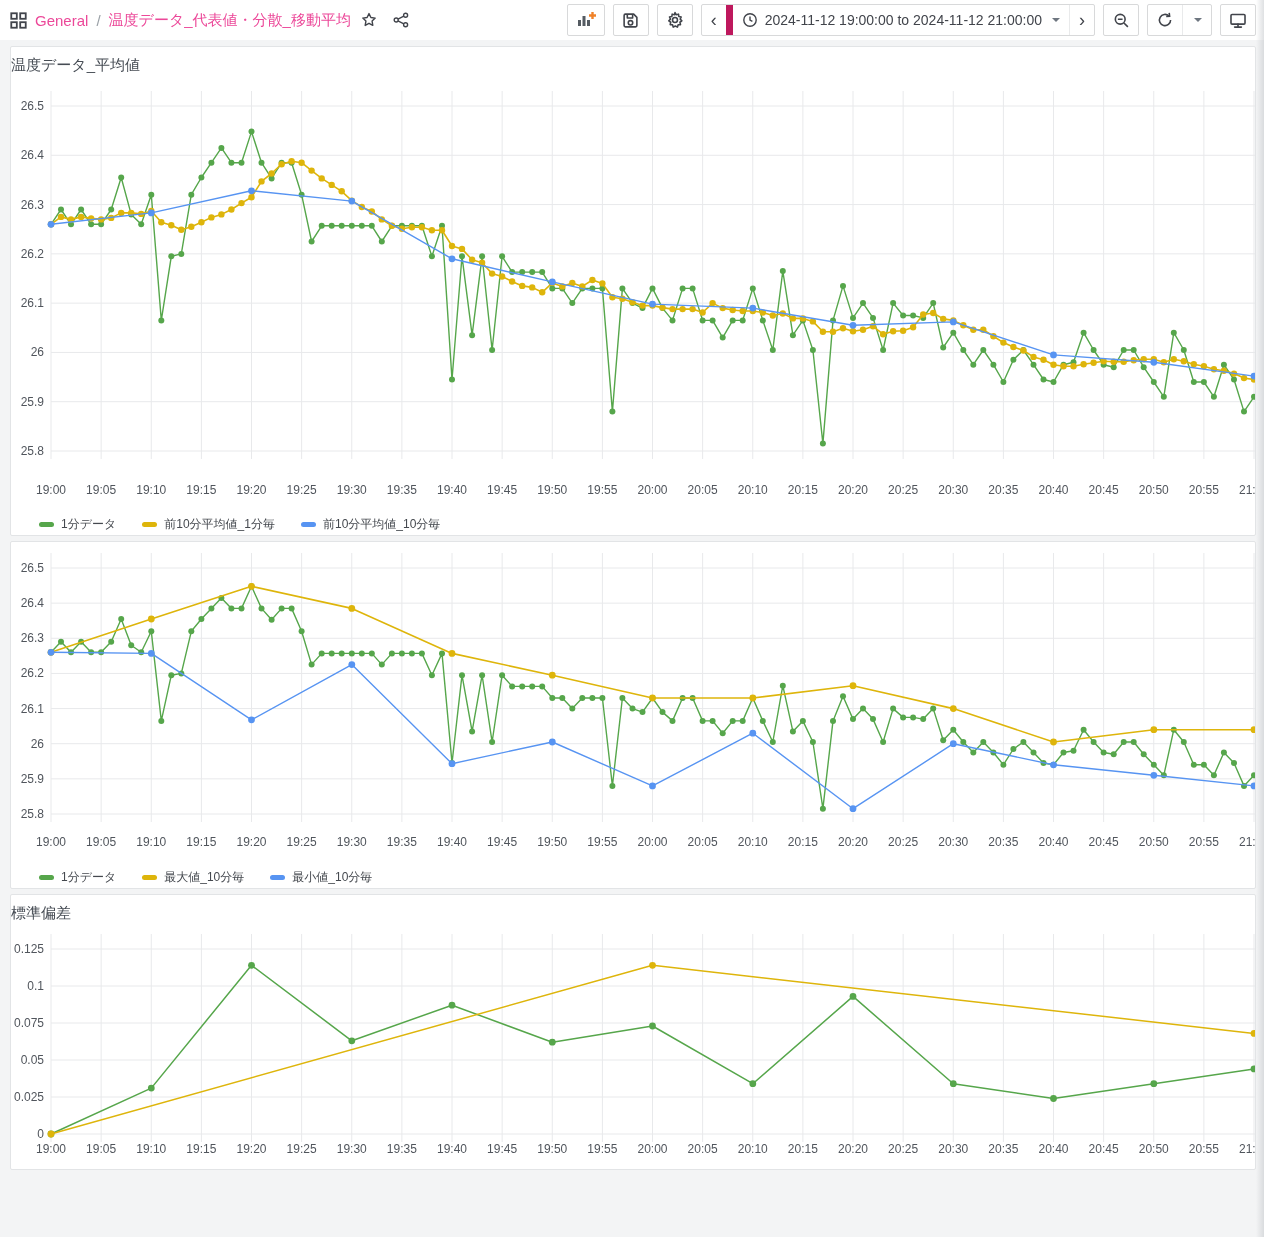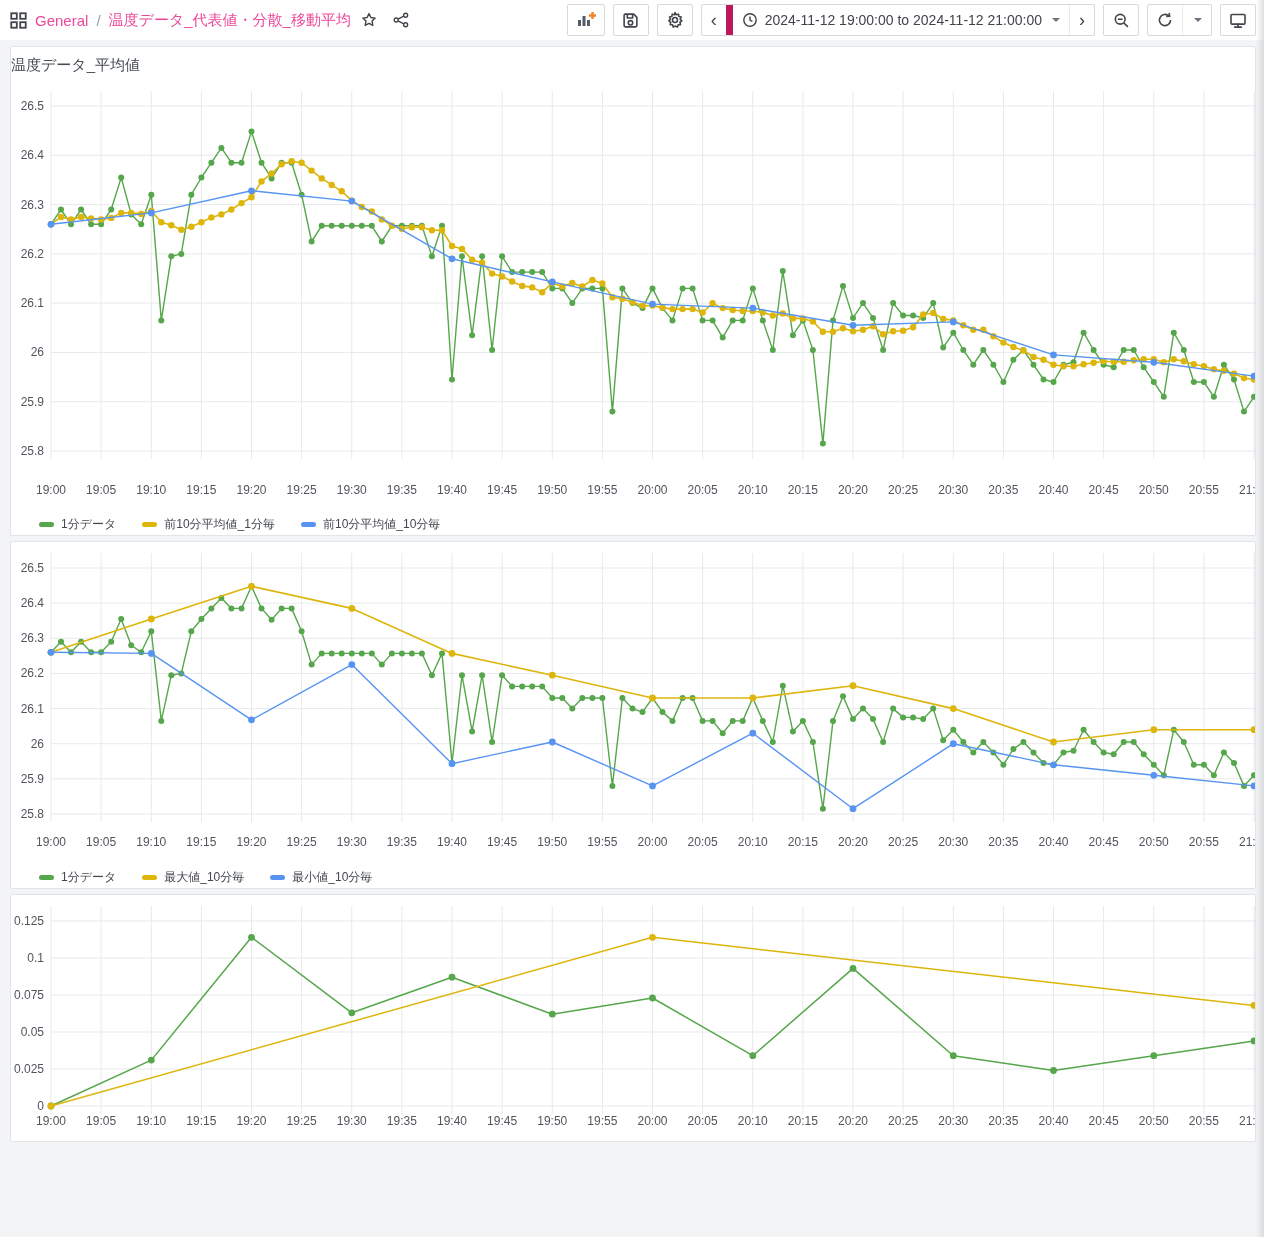--- a/index.html
+++ b/index.html
@@ -726,21 +726,21 @@
         </span>
         <span class="legend-item">
           <span class="swatch" style="background: rgb(222, 181, 11);"></span>
           <span>最大値_10分毎</span>
         </span>
         <span class="legend-item">
           <span class="swatch" style="background: rgb(87, 148, 242);"></span>
           <span>最小値_10分毎</span>
         </span>
       </div></section>
-    <section class="panel"><svg width="1244" height="242">
+    <section class="panel"><h2>標準偏差</h2><svg width="1244" height="242">
         <g>
           <line x1="40" y1="11" x2="40" y2="219" stroke="#e8e9eb" stroke-width="1"></line>
           <line x1="90.125" y1="11" x2="90.125" y2="219" stroke="#e8e9eb" stroke-width="1"></line>
           <line x1="140.25" y1="11" x2="140.25" y2="219" stroke="#e8e9eb" stroke-width="1"></line>
           <line x1="190.375" y1="11" x2="190.375" y2="219" stroke="#e8e9eb" stroke-width="1"></line>
           <line x1="240.5" y1="11" x2="240.5" y2="219" stroke="#e8e9eb" stroke-width="1"></line>
           <line x1="290.625" y1="11" x2="290.625" y2="219" stroke="#e8e9eb" stroke-width="1"></line>
           <line x1="340.75" y1="11" x2="340.75" y2="219" stroke="#e8e9eb" stroke-width="1"></line>
           <line x1="390.875" y1="11" x2="390.875" y2="219" stroke="#e8e9eb" stroke-width="1"></line>
           <line x1="441" y1="11" x2="441" y2="219" stroke="#e8e9eb" stroke-width="1"></line>

